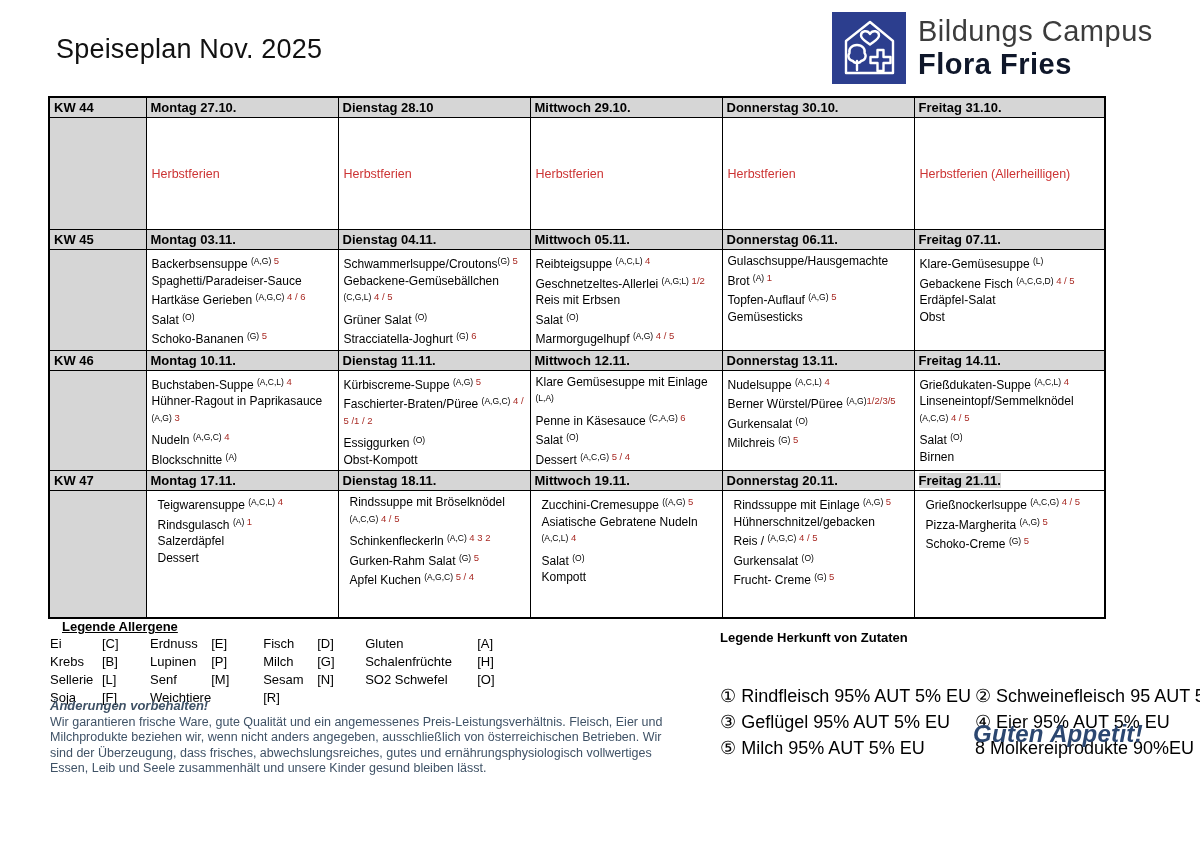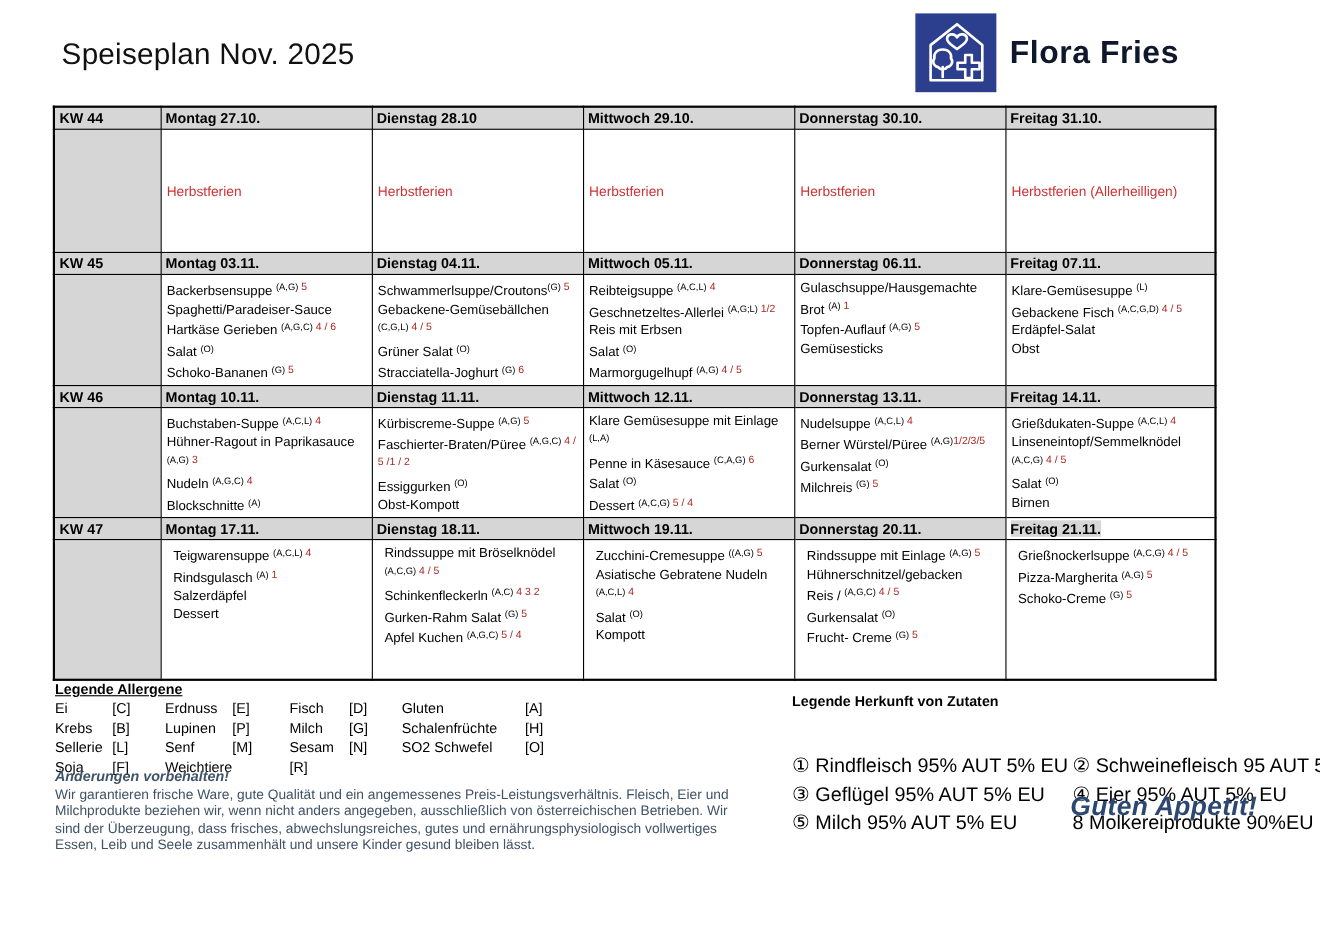--- a/index.html
+++ b/index.html
@@ -32,21 +32,21 @@
   tr.wc-2 td { height:86px; }
   tr.wc-3 td { height:127px;padding-left:11px; }
   tr.wc-0 td.day-cell { vertical-align:middle; }
   .menu-line { }
   .mt { color:#000; }
   .ma { font-size:8.5px; vertical-align:4px; color:#000; letter-spacing:0; }
   .mn { font-size:9.5px; vertical-align:4px; color:var(--number-red); }
   .mr { color:var(--holiday-red); font-size:12.5px; }
 
   .legend-allergene { position:absolute; left:50px; top:619px; }
-  .legend-title { font-size:13px; font-weight:700; text-decoration:underline; margin-bottom:2px; }
+  .legend-title { font-size:13px; font-weight:700; text-decoration:underline; margin-bottom:2px;margin-left:12px; }
   table.allergene { border-collapse:collapse; font-size:13px; }
   table.allergene td { padding:0 0 3px 0; white-space:nowrap; }
 
   .legend-herkunft { position:absolute; left:720px; top:630px; }
   .legend-title2 { font-size:13px; font-weight:700; margin-bottom:3px; }
   table.herkunft { border-collapse:collapse; font-size:18px;margin-top:40px; }
   table.herkunft td { padding:0 4px 4px 0; white-space:nowrap; }
 
   .notes { position:absolute; left:50px; top:698px; width:632px; }
   .aenderungen { font-size:13px; font-weight:700; font-style:italic; color:var(--note-blue); margin-bottom:2px; }
@@ -70,20 +70,21 @@
       <rect x="0" y="0" width="74" height="72" fill="#2c3e8e"></rect>
       <g fill="none" stroke="#ffffff" stroke-width="2.4" stroke-linejoin="round" stroke-linecap="round">
         <path d="M14 29 L38 10 L61 29 L61 61 L14 61 Z"></path>
         <path d="M38 22 c-2.5-4.5 -9-3.2 -9 1.4 c0 3.4 4.5 5.6 9 9.2 c4.5-3.6 9-5.8 9-9.2 c0-4.6 -6.5-5.9 -9-1.4 Z"></path>
         <path d="M25 33 c-5.5 0 -8.5 4 -7.5 8 c-2.5 3 -0.5 7.5 3.5 8 c1 2.5 7 2.5 8 0 c4-0.5 6-5 3.5-8 c1-4 -2-8 -7.5-8 Z"></path>
         <path d="M25 49 L25 58"></path>
         <path d="M45.5 38 L51.5 38 L51.5 45 L58.5 45 L58.5 51 L51.5 51 L51.5 59 L45.5 59 L45.5 51 L38.5 51 L38.5 45 L45.5 45 Z"></path>
       </g>
     </svg>
     <div class="brand-text">
+      <span class="brand-line1">Bildungs Campus</span>
       <span class="brand-line2">Flora Fries</span>
     </div>
   </div>
 
   <table class="menu">
     <colgroup>
       <col style="width:97px">
         <col style="width:192px">
         <col style="width:192px">
       <col style="width:192px">

